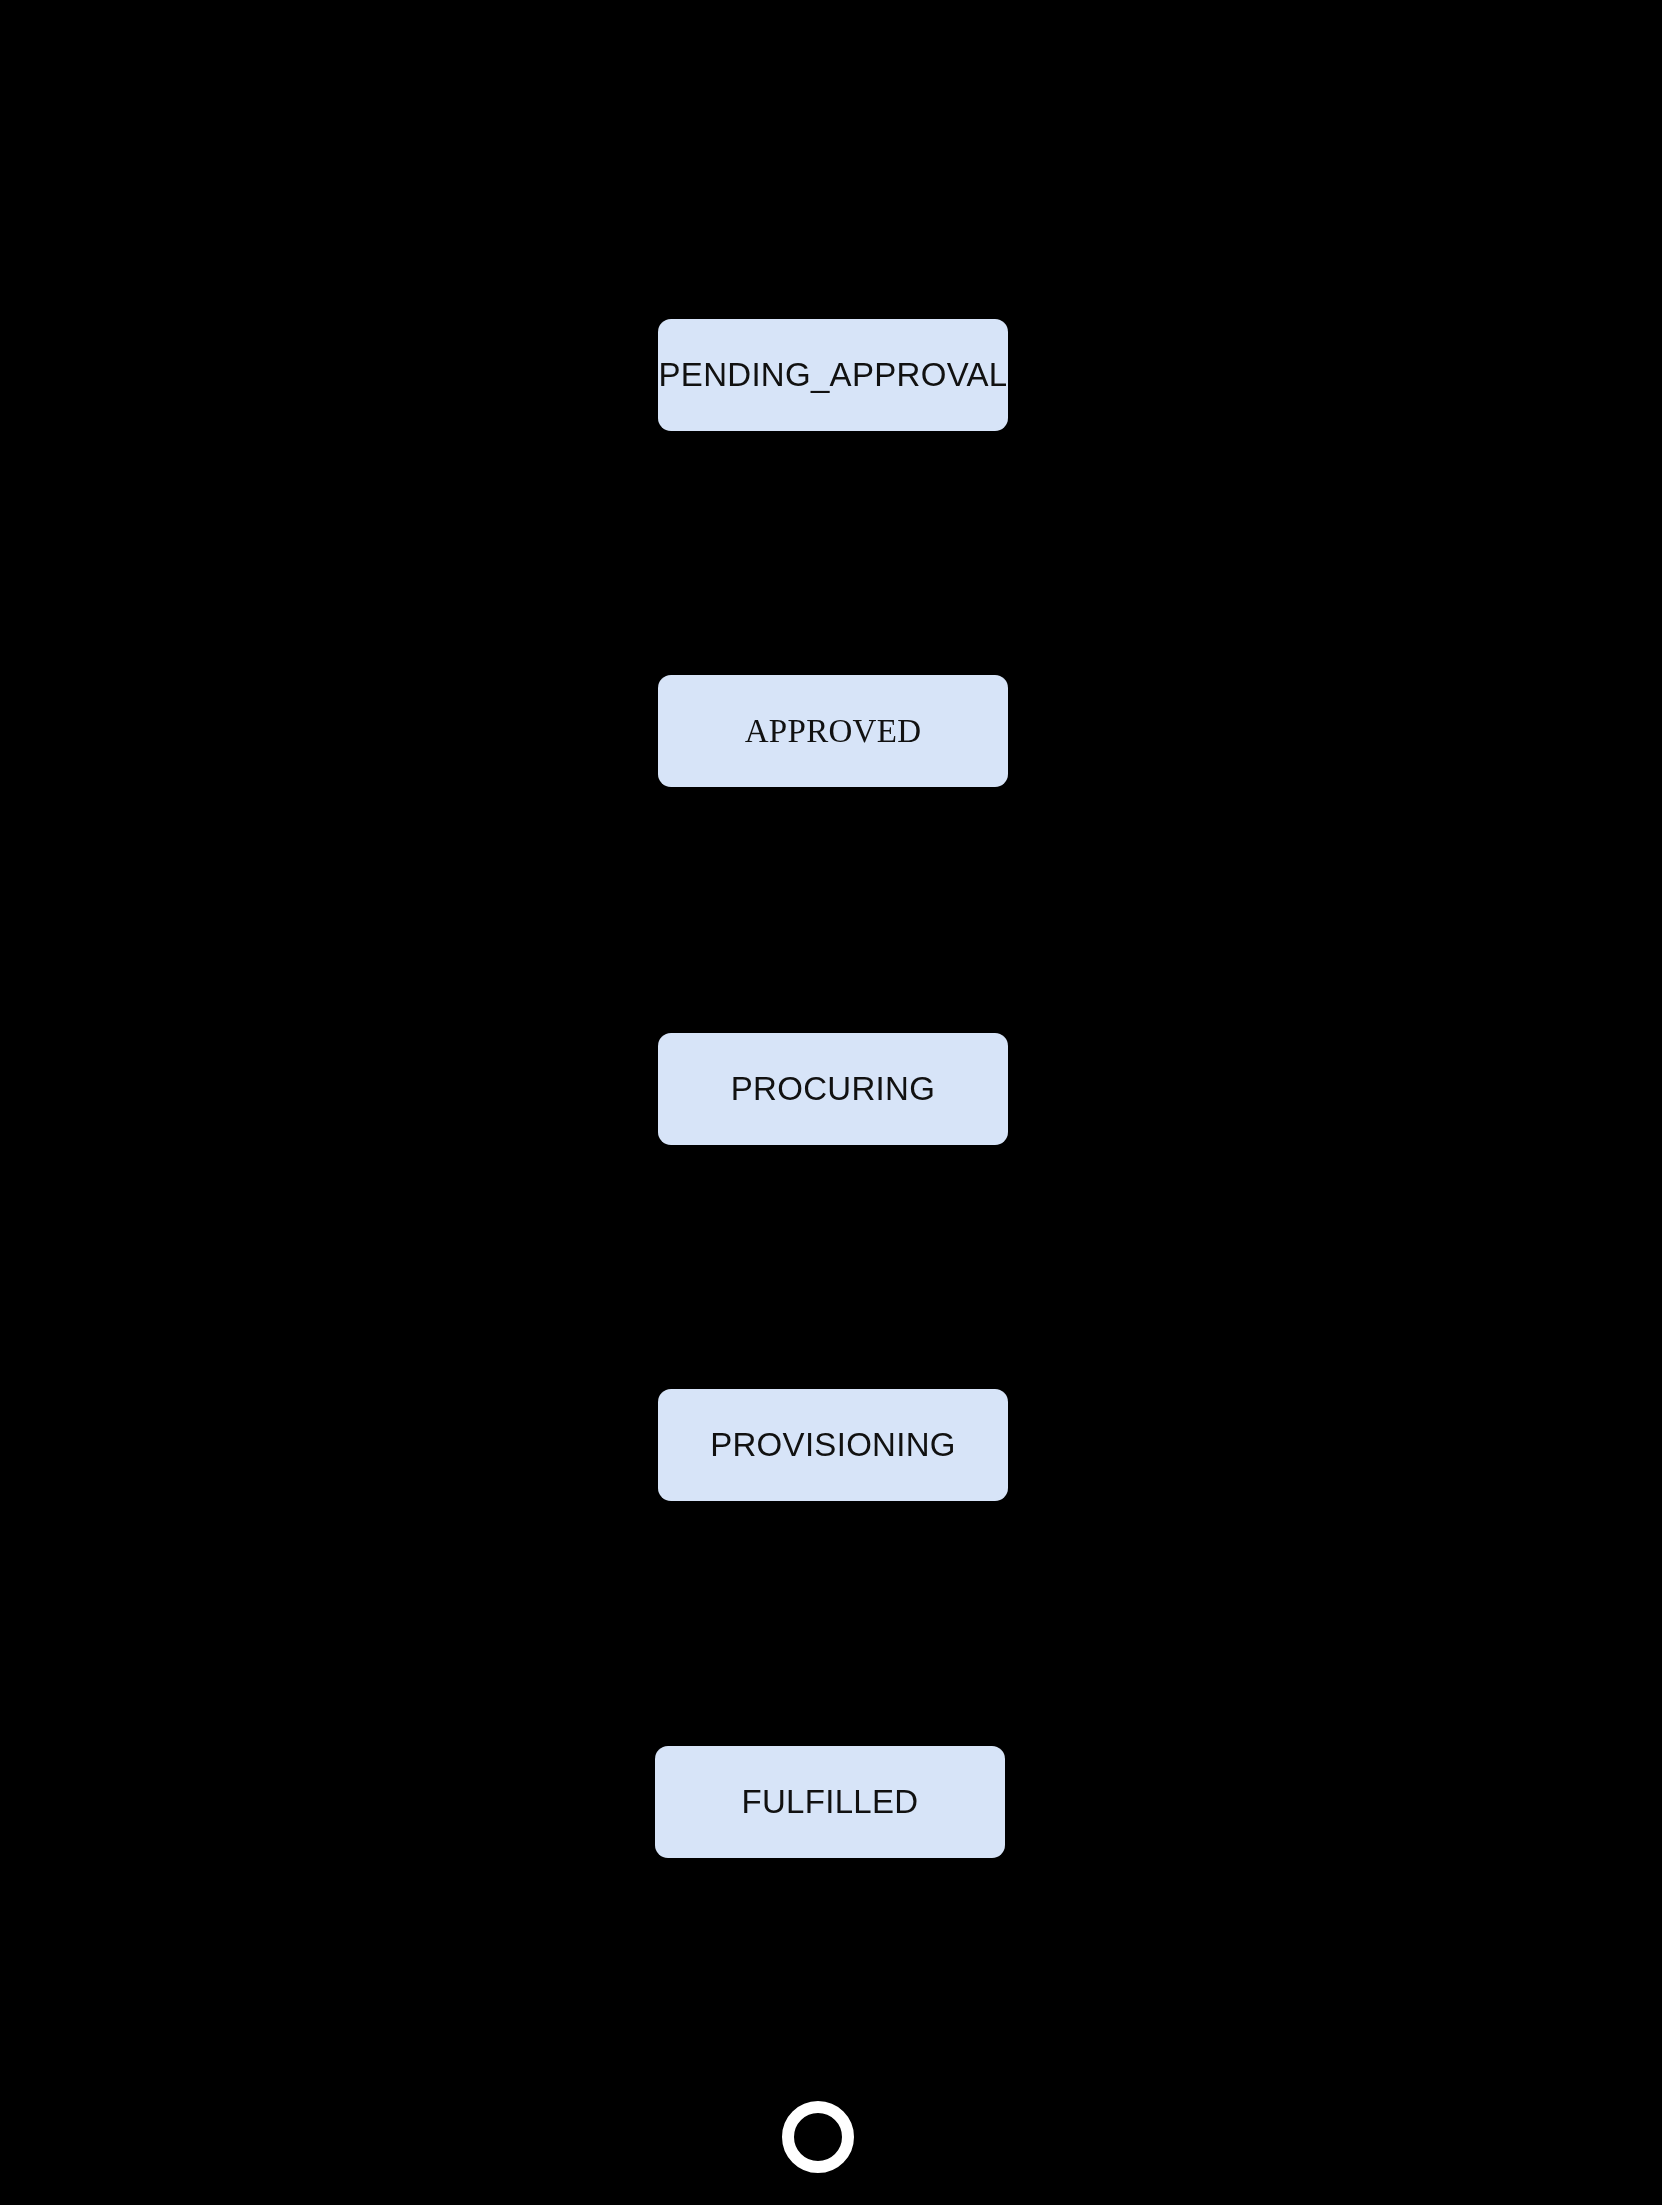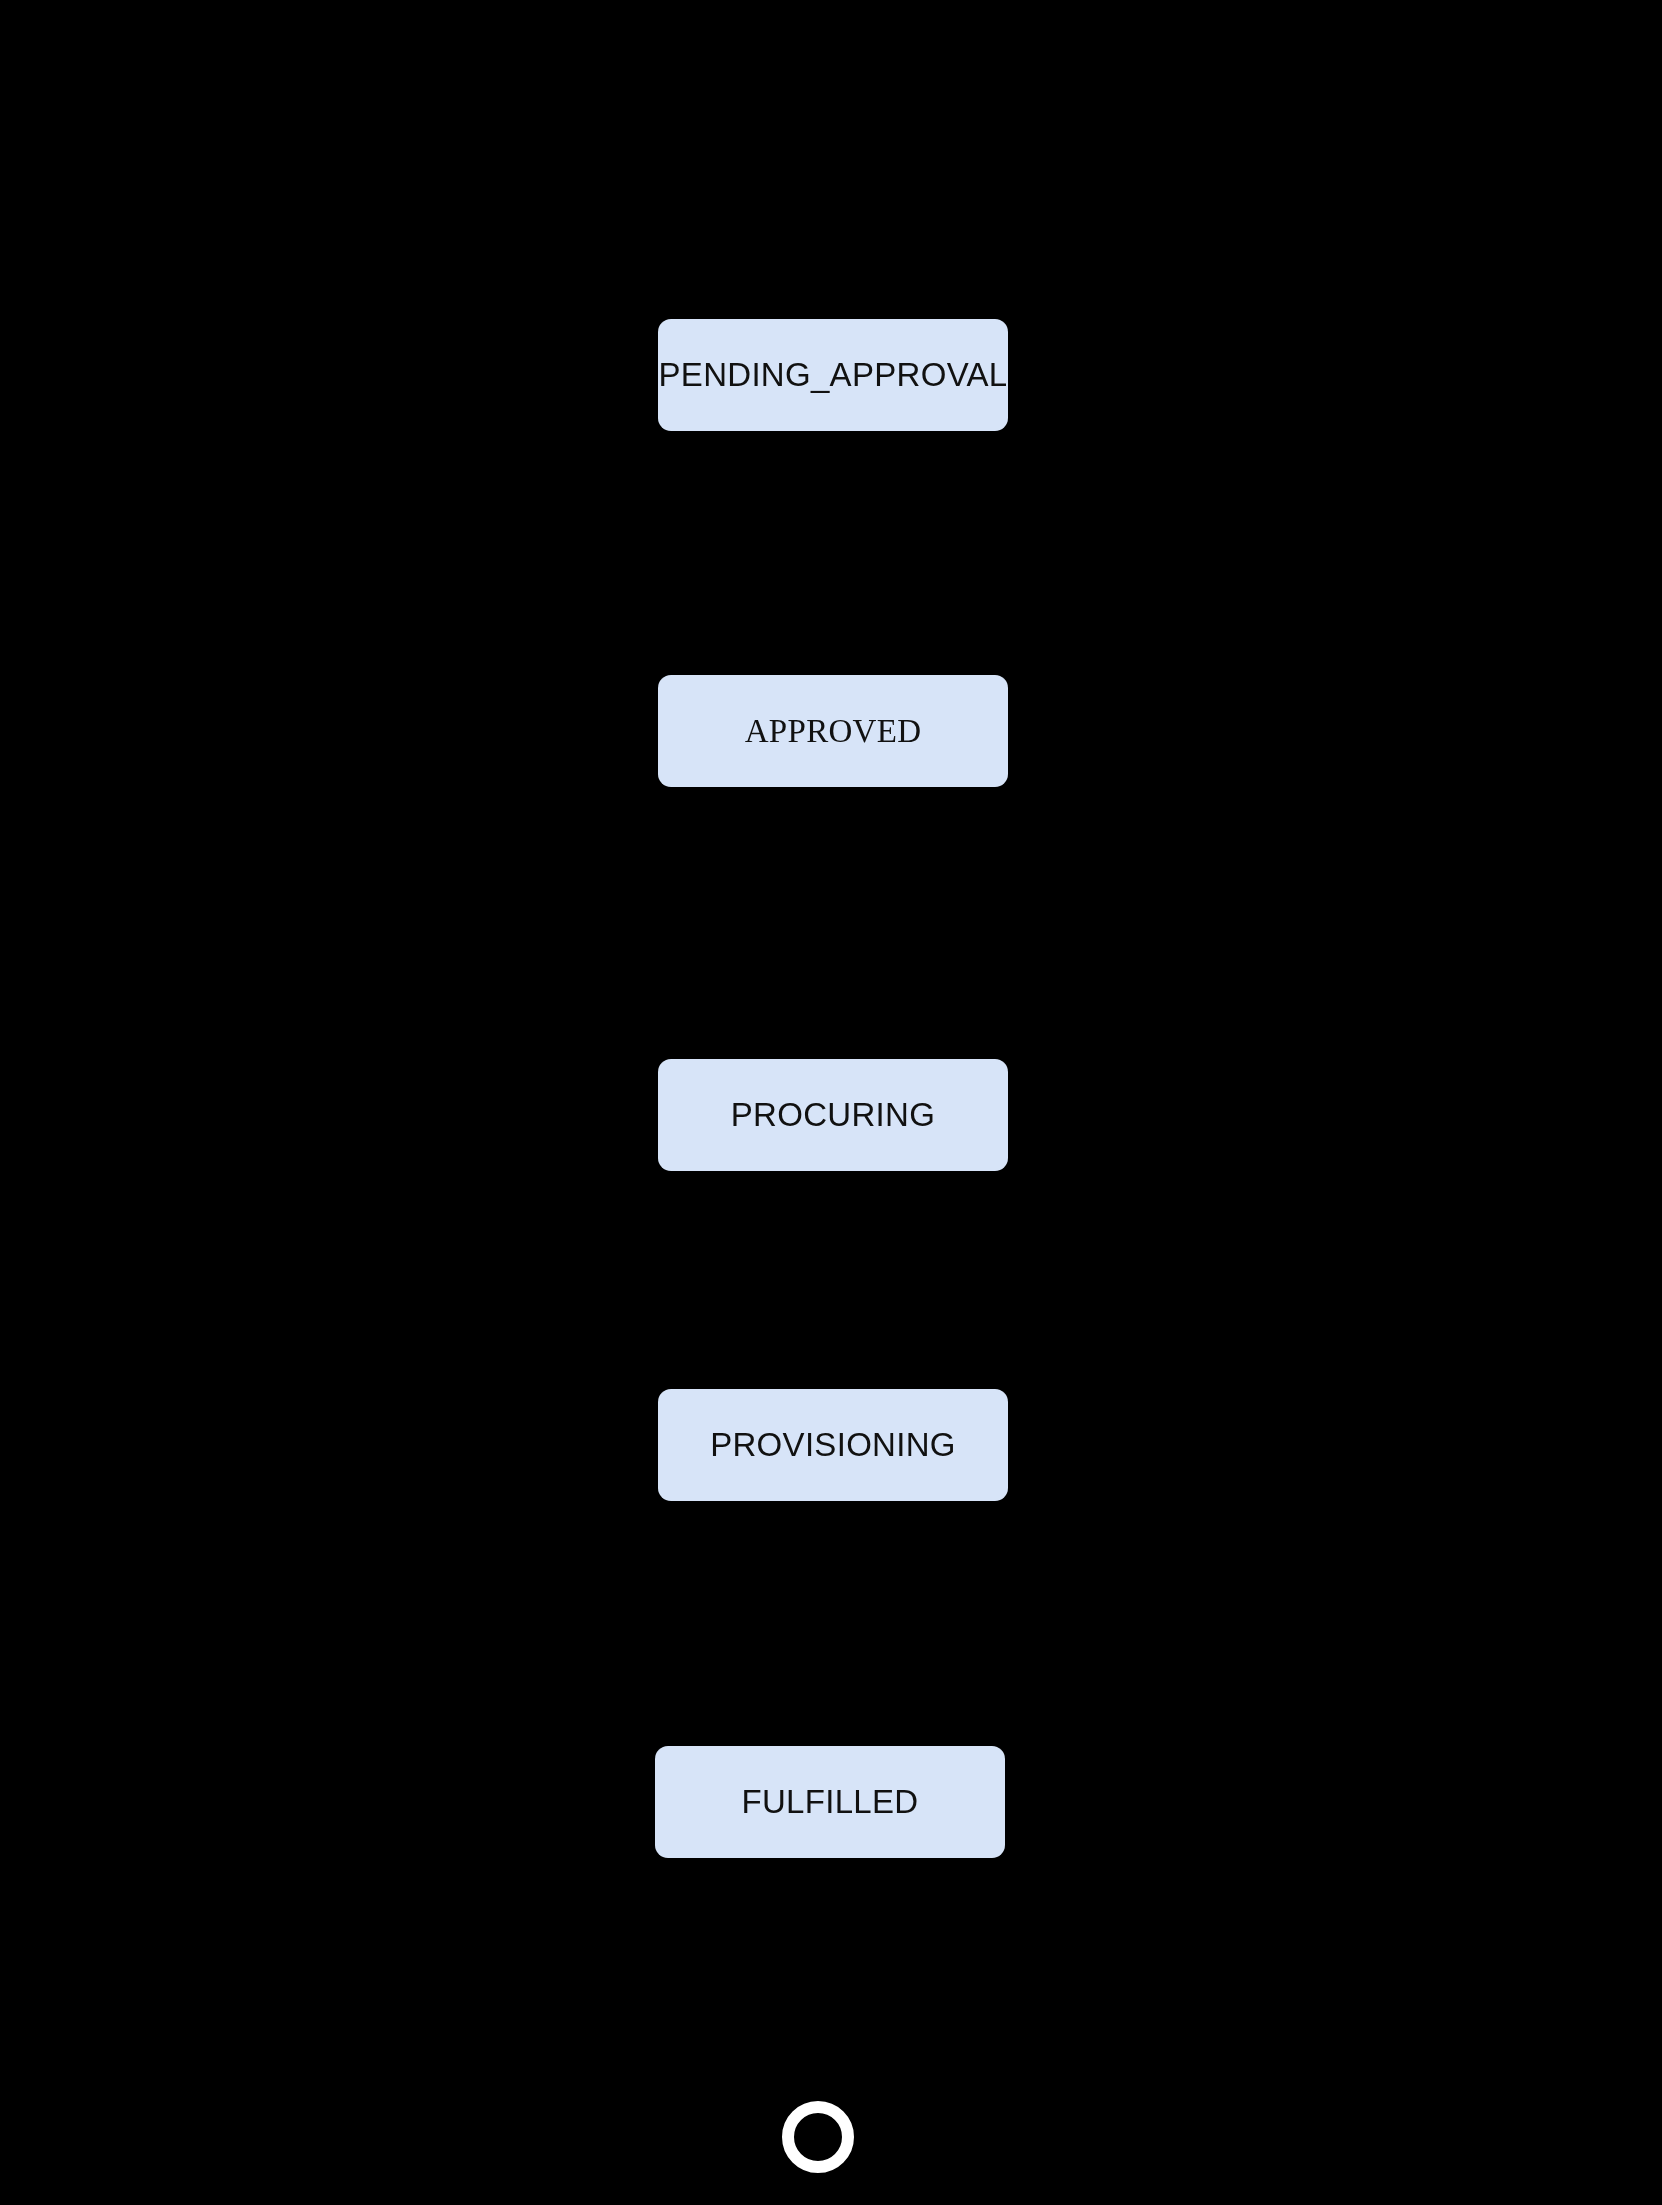--- a/index.html
+++ b/index.html
@@ -34,21 +34,21 @@
   }
   .state-label {
     color: var(--node-text);
     font-size: 33px;
     font-weight: 400;
     letter-spacing: 0.3px;
     white-space: nowrap;
   }
   .node-1 { top: 319px; }
   .node-2 { top: 675px; font-family: Liberation Serif, serif; }
-  .node-3 { top: 1033px; margin-top: 26px; }
+  .node-3 { top: 1033px; }
   .node-4 { top: 1389px; }
   .node-5 { top: 1746px; left: 655px; }
   .final-state {
     position: absolute;
     left: 782px;
     top: 2101px;
     width: 72px;
     height: 72px;
     background: var(--bg);
     border: 12px solid var(--end-ring);

